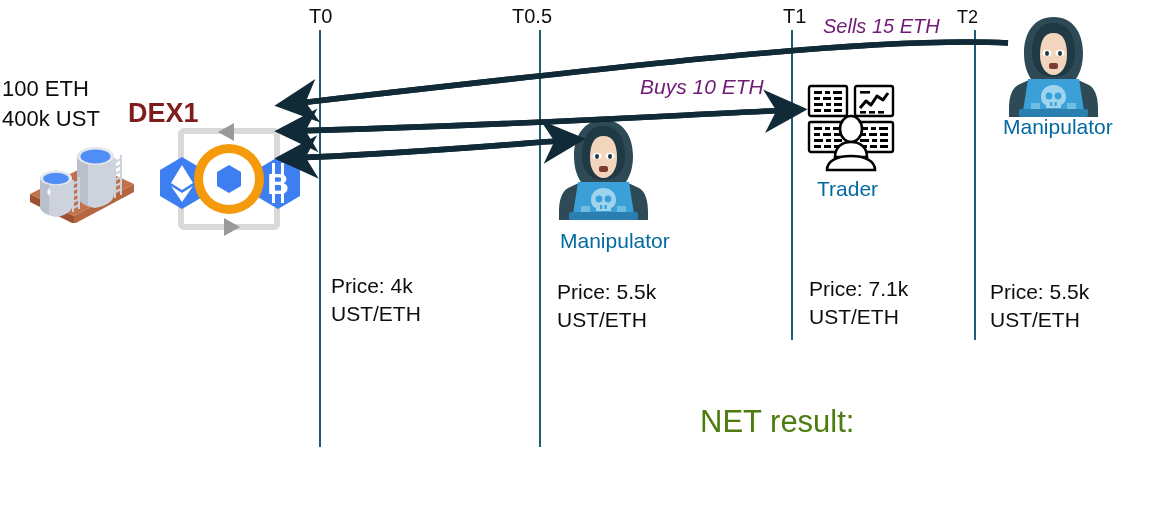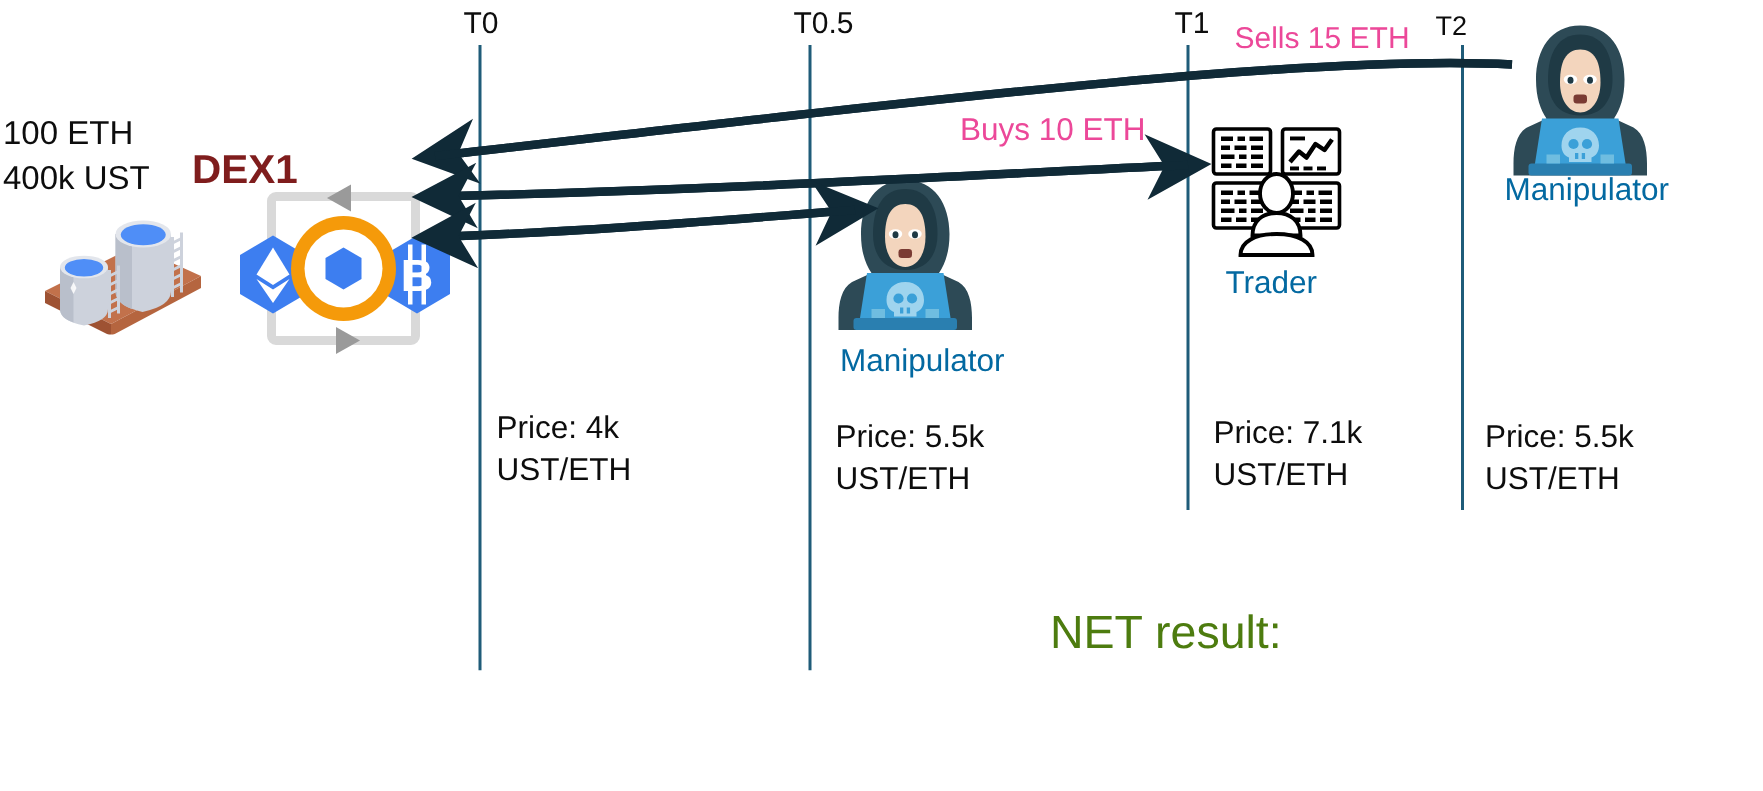--- a/index.html
+++ b/index.html
@@ -37,23 +37,24 @@
   .price-label {
     position: absolute;
     font-size: 21px;
     color: #0d0d0d;
     line-height: 1.32;
     white-space: pre-line;
   }
   .flow-label {
     position: absolute;
     font-size: 21px;
-    color: #ec4899;
+    color: #701a75;
     white-space: nowrap;
     line-height: 1;
+    font-style: italic;
   }
   .actor-label {
     position: absolute;
     font-size: 21px;
     color: #0369a1;
     white-space: nowrap;
     line-height: 1;
     text-align: center;
   }
   .pool-amounts {
@@ -93,21 +94,21 @@
 <body>
 
 <div id="canvas">
 
   <div class="tl-line" style="left:319px; top:30px; height:475px;"></div>
   <div class="tl-line" style="left:539px; top:30px; height:475px;"></div>
   <div class="tl-line" style="left:791px; top:30px; height:310px;"></div>
   <div class="tl-line" style="left:974px; top:30px; height:310px;"></div>
 
   <div class="tl-label" style="left:309px; top:6px;">T0</div>
-  <div class="tl-label" style="left:529px; top:6px;">T0.5</div>
+  <div class="tl-label" style="left:512px; top:6px;">T0.5</div>
   <div class="tl-label" style="left:783px; top:6px;">T1</div>
   <div class="tl-label" style="left:957px; top:8px; font-size:18px;">T2</div>
 
   <div class="price-label" style="left:331px; top:272px;">Price: 4k
 UST/ETH</div>
   <div class="price-label" style="left:557px; top:278px;">Price: 5.5k
 UST/ETH</div>
   <div class="price-label" style="left:809px; top:275px;">Price: 7.1k
 UST/ETH</div>
   <div class="price-label" style="left:990px; top:278px;">Price: 5.5k

